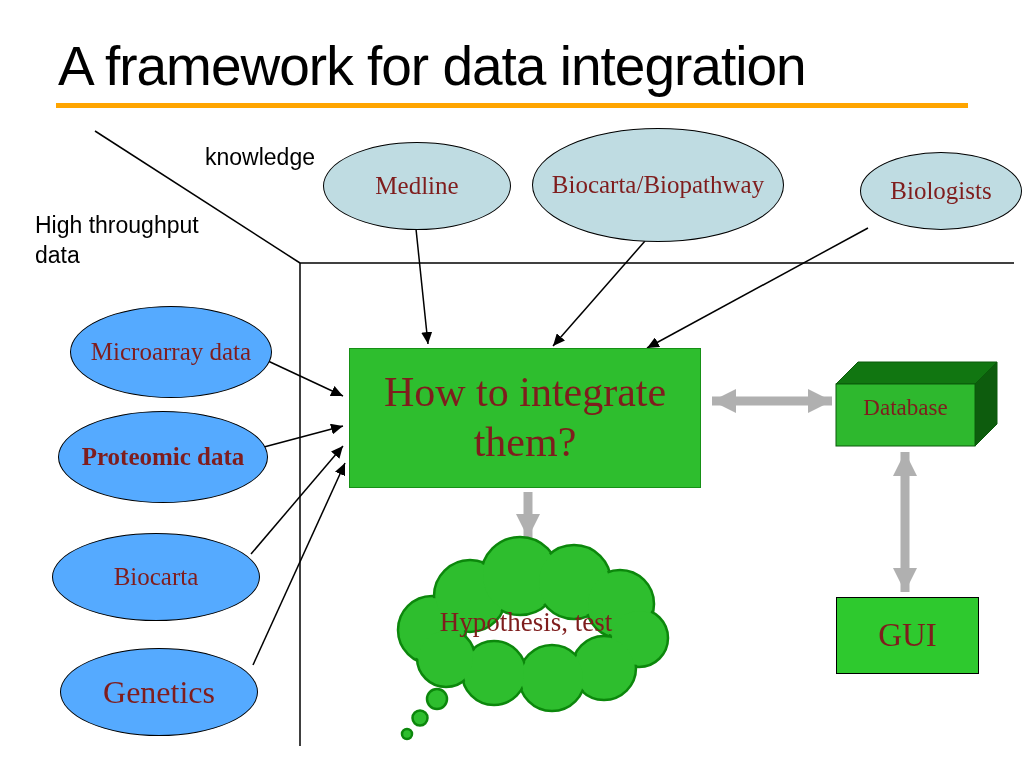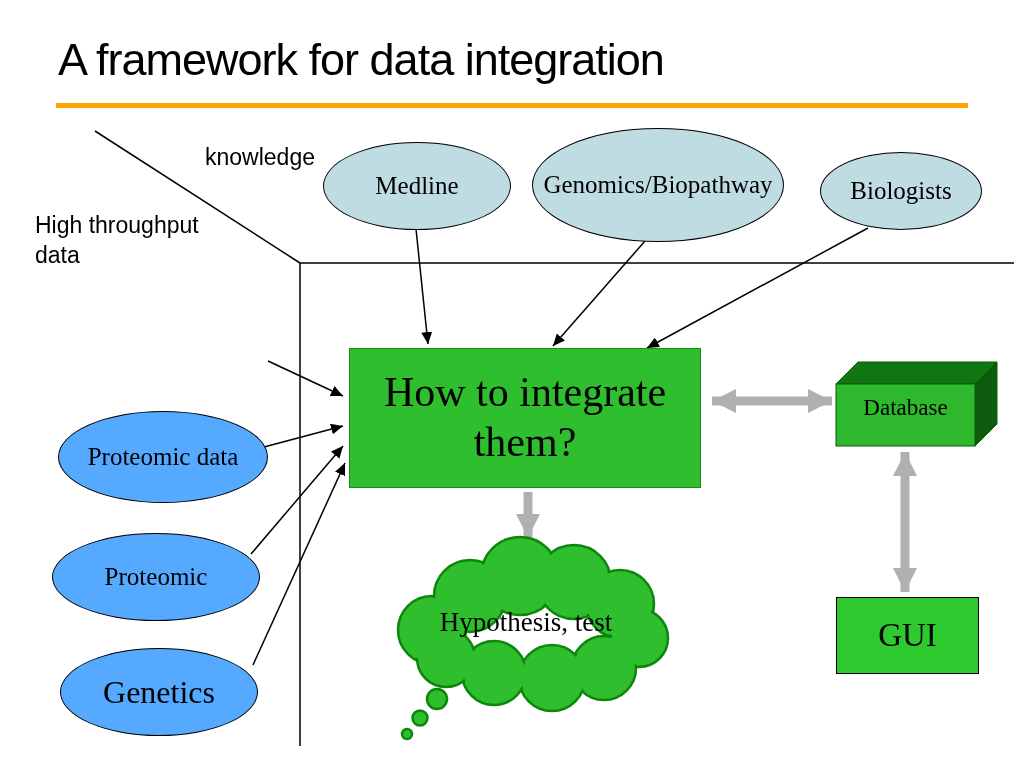--- a/index.html
+++ b/index.html
@@ -1,38 +1,38 @@
 <!DOCTYPE html>
 <html><head>
 <meta charset="utf-8">
 <style>
   html,body { margin:0; padding:0; background:#ffffff; }
   .slide { position:relative; width:1024px; height:768px; background:#ffffff; overflow:hidden;
            font-family:"Liberation Sans", sans-serif; color:#000; }
   .layer { position:absolute; left:0; top:0; z-index:1; }
 
-  .title { position:absolute; left:58px; top:34px; margin:0; font-size:45px; font-weight:400;
+  .title { position:absolute; left:58px; top:34px; margin:0; font-size:55px; font-weight:400;
            white-space:nowrap; z-index:2; letter-spacing:-1px;text-align:right; }
   .rule  { position:absolute; left:56px; top:103px; width:912px; height:5px; background:#FFA500; z-index:2; }
 
   .plainlabel { position:absolute; font-size:23px; z-index:2; }
   .knowledge  { left:181px; top:144px;margin-left:24px; }
   .htd        { left:35px; top:210px; width:205px; line-height:1.32; }
 
   .node { position:absolute; z-index:2; display:flex; align-items:center; justify-content:center;
-          text-align:center; font-family:"Liberation Serif", serif; color:#000000; }
+          text-align:center; font-family:"Liberation Serif", serif; color:#7f1d1d; }
   .ellipse { border:1.5px solid #000; border-radius:50%; }
   .pale { background:#bfdce2; }
   .blue { background:#55aaff; }
 
   .medline    { left:323px; top:142px; width:186px; height:86px; font-size:25px; }
   .biocarta   { left:532px; top:128px; width:250px; height:112px; font-size:25px; }
-  .biologists { left:820px; top:152px; width:160px; height:76px; font-size:25px; }
+  .biologists { left:860px; top:152px; width:160px; height:76px; font-size:25px; }
   .microarray { left:70px;  top:306px; width:200px; height:90px; font-size:25px; }
-  .proteomic  { left:58px;  top:411px; width:208px; height:90px; font-size:25px; }
+  .proteomic  { left:58px;  top:411px; width:208px; height:90px; font-size:25px;font-weight:bold; }
   .genomics   { left:52px;  top:533px; width:206px; height:86px; font-size:25px; }
   .genetics   { left:60px;  top:648px; width:196px; height:86px; font-size:32px; }
 
   .integrate { left:349px; top:348px; width:352px; height:140px; background:#2ebe2e;
                border:1.5px solid #169016; font-size:42px; line-height:1.18; padding:0 0;
                box-sizing:border-box; }
   .dblabel   { left:836px; top:384px; width:139px; height:47px; font-size:23px; z-index:3; }
   .gui       { left:836px; top:597px; width:141px; height:75px; background:#2ec92e;
                border:1.5px solid #000; font-size:33px; }
   .cloudlabel{ left:398px; top:602px; width:256px; height:40px; font-size:27px; z-index:3; }
@@ -113,25 +113,26 @@
     <circle class="cs" cx="407" cy="734" r="5"></circle>
 
     <g>
       <polygon class="db-top" points="836,384 858,362 997,362 975,384"></polygon>
       <polygon class="db-side" points="975,384 997,362 997,424 975,446"></polygon>
       <rect class="db-front" x="836" y="384" width="139" height="62"></rect>
     </g>
   </svg>
 
   <div class="node ellipse pale medline">Medline</div>
-  <div class="node ellipse pale biocarta">Genomics/Biopathway</div>
+  <div class="node ellipse pale biocarta">Biocarta/Biopathway</div>
   <div class="node ellipse pale biologists">Biologists</div>
 
+  <div class="node ellipse blue microarray">Microarray data</div>
   <div class="node ellipse blue proteomic">Proteomic data</div>
-  <div class="node ellipse blue genomics">Proteomic</div>
+  <div class="node ellipse blue genomics">Biocarta</div>
   <div class="node ellipse blue genetics">Genetics</div>
 
   <div class="node integrate">How to integrate them?</div>
 
   <div class="node dblabel">Database</div>
   <div class="node cloudlabel">Hypothesis, test</div>
   <div class="node gui">GUI</div>
 
 </div>
 

